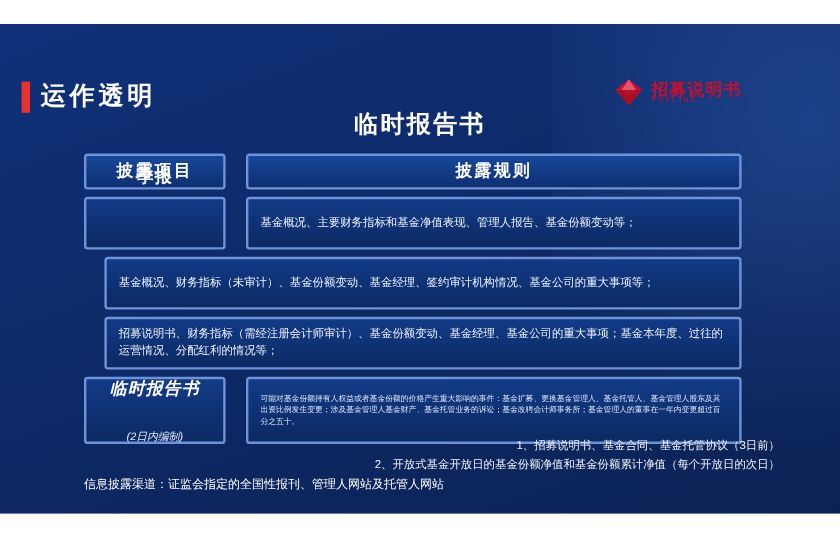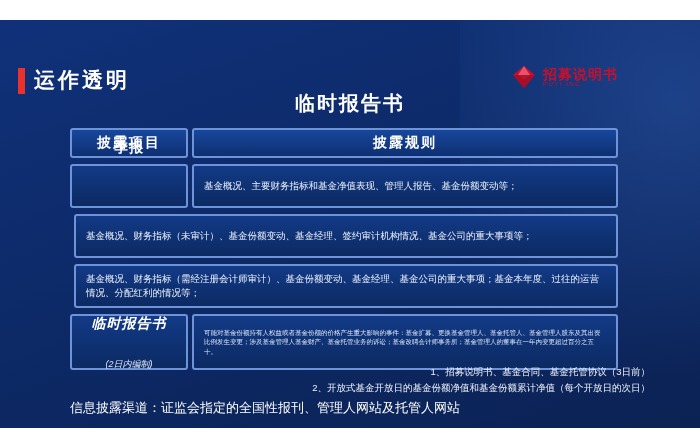--- a/index.html
+++ b/index.html
@@ -118,21 +118,21 @@
     background: linear-gradient(180deg, #123a86 0%, #0c2a63 100%);
     display: flex;
     align-items: center;
     justify-content: center;
     text-align: center;
     color: #ffffff;
     box-sizing: border-box;
   }
   .cell-right {
     flex: 1 1 auto;
-    margin-left: 4px;
+    margin-left: 17px;
     border: 2px solid #6f93d8;
     border-radius: 3px;
     background: linear-gradient(180deg, #123a86 0%, #0c2a63 100%);
     display: flex;
     align-items: center;
     color: #ffffff;
     box-sizing: border-box;
     padding: 12px 10px;
   }
   .head .cell-left, .head .cell-right {
@@ -192,21 +192,21 @@
     width: 580px;
     color: #ffffff;
   }
   .note-line {
     font-size: 9.5px;
     line-height: 1.65;
     color: #f2f5ff;
     text-align: right;
   }
   .note-channel {
-    font-size: 13px;
+    font-size: 10px;
     line-height: 1.65;
     color: #ffffff;
     margin-top: 2px;
   }
 </style>
 </head>
 <body>
 
 <div class="slide">
   <div class="band"></div>
@@ -254,21 +254,21 @@
     </div>
 
     <div class="row body-row">
       <div class="cell-right">
         <span class="right-text">基金概况、财务指标（未审计）、基金份额变动、基金经理、签约审计机构情况、基金公司的重大事项等；</span>
       </div>
     </div>
 
     <div class="row body-row">
       <div class="cell-right">
-        <span class="right-text">基金概况、财务指标（需经注册会计师审计）、基金份额变动、基金经理、基金公司的重大事项；基金本年度、过往的运营情况、分配红利的情况等；</span>
+        <span class="right-text">招募说明书、财务指标（需经注册会计师审计）、基金份额变动、基金经理、基金公司的重大事项；基金本年度、过往的运营情况、分配红利的情况等；</span>
       </div>
     </div>
 
     <div class="row body-row row-last">
       <div class="cell-left">
         <span class="left-main">临时报告书</span>
         <span class="left-sub">(2日内编制)</span>
       </div>
       <div class="cell-right">
         <span class="right-text-small">可能对基金份额持有人权益或者基金份额的价格产生重大影响的事件：基金扩募、更换基金管理人、基金托管人、基金管理人股东及其出资比例发生变更；涉及基金管理人基金财产、基金托管业务的诉讼；基金改聘会计师事务所；基金管理人的董事在一年内变更超过百分之五十。</span>

